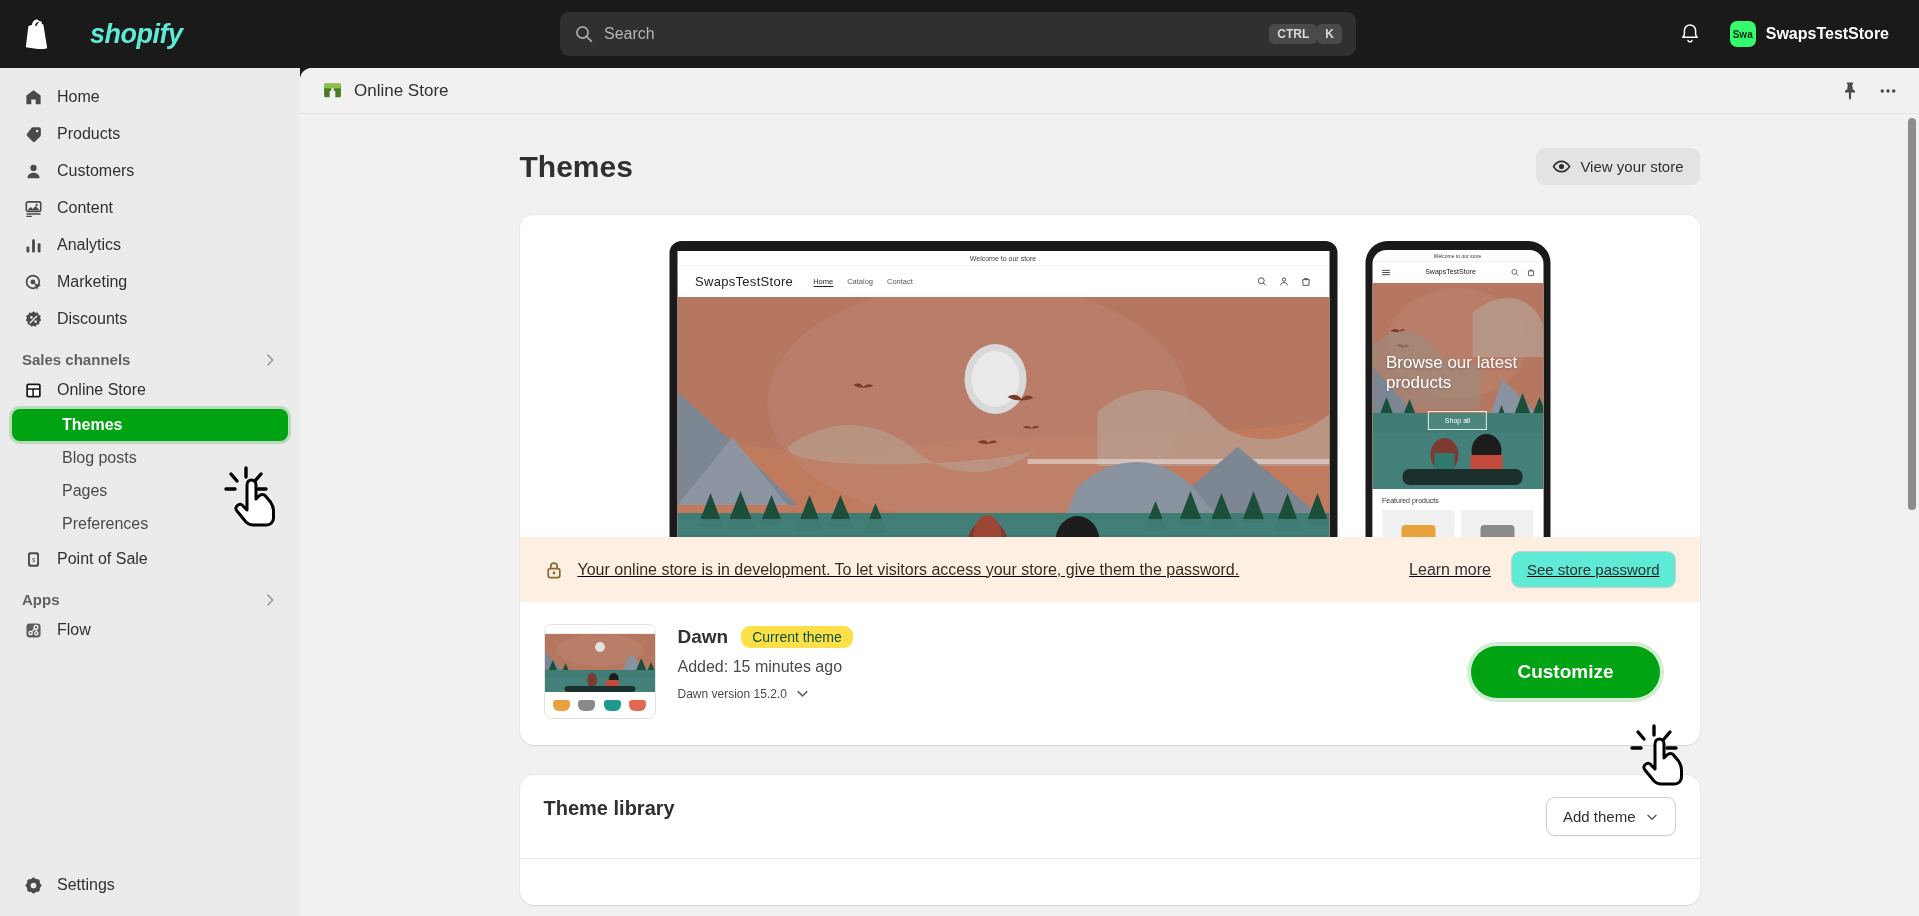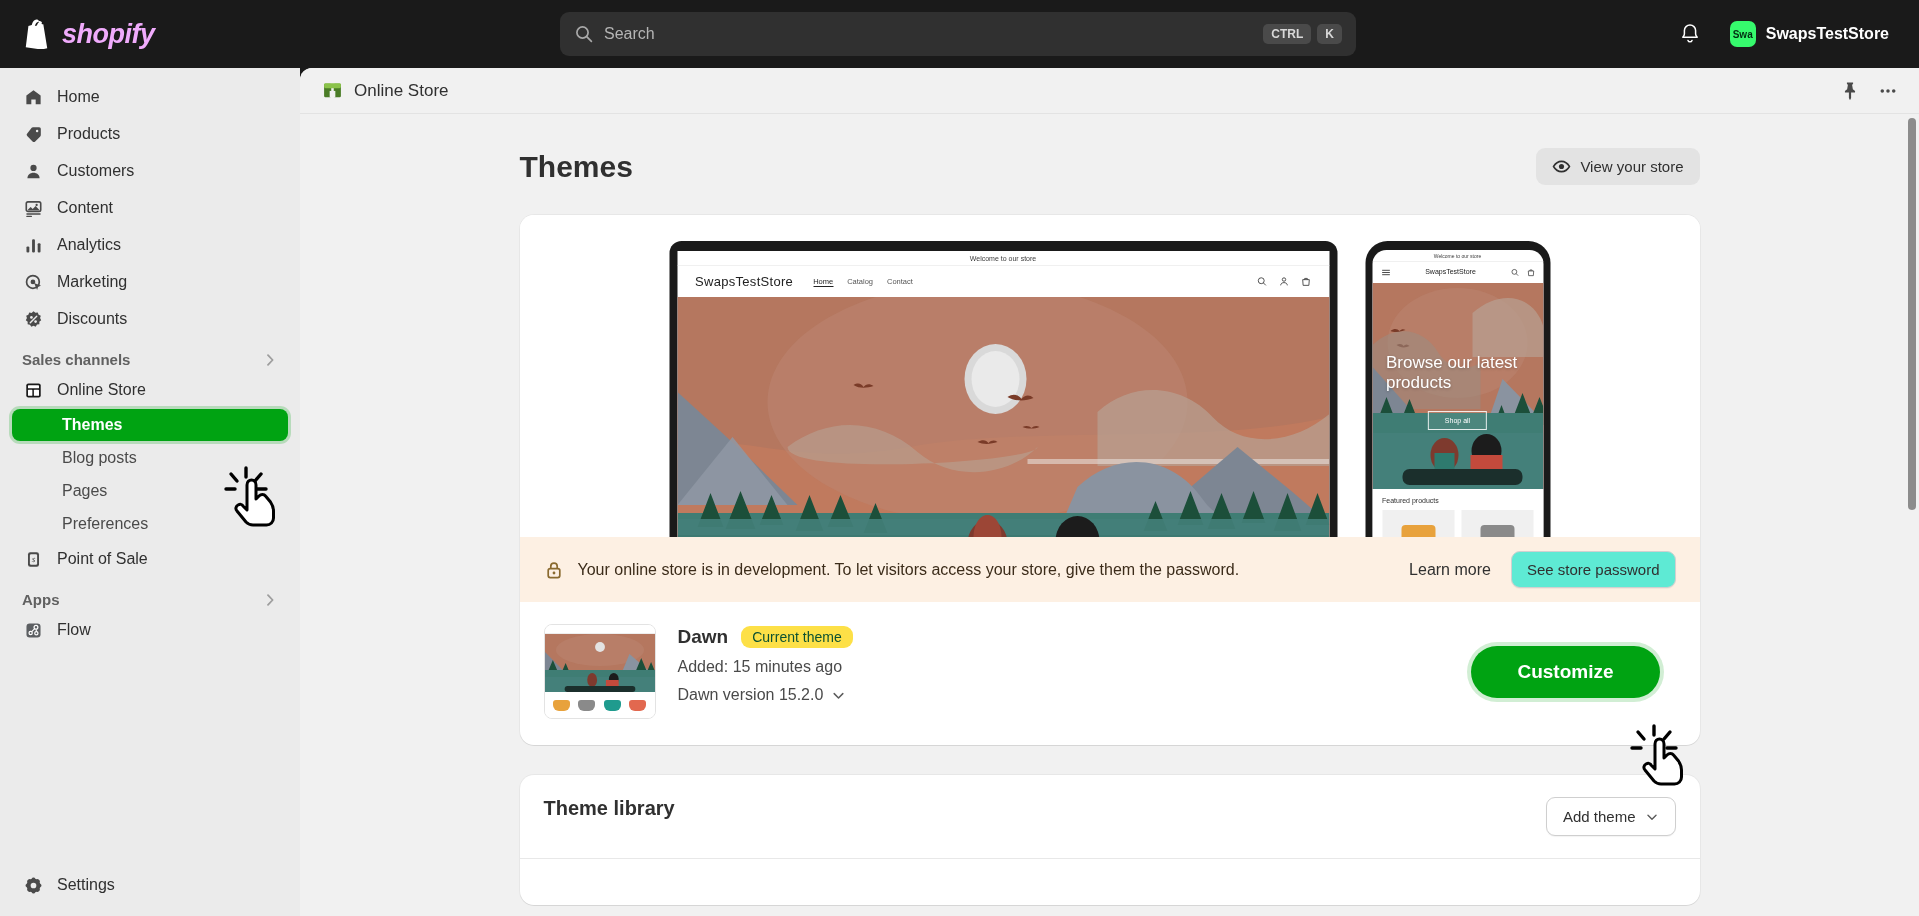--- a/index.html
+++ b/index.html
@@ -11,30 +11,30 @@
   }
   body { position: relative; }
 
   
   .topbar {
     position: absolute; top: 0; left: 0; width: 1919px; height: 68px;
     background: #1a1a1a; display: flex; align-items: center;
   }
   .logo-wrap { display: flex; align-items: center; gap: 10px; margin-left: 24px; }
   .logo-mark { width: 28px; height: 30px; }
-  .logo-text { color: #f0abfc; font-size: 27px; font-weight: 700; font-style: italic; letter-spacing: -0.5px; }
+  .logo-text { color: #5eead4; font-size: 27px; font-weight: 700; font-style: italic; letter-spacing: -0.5px; margin-left: 28px; }
 
   .searchbox {
     position: absolute; left: 560px; top: 12px; width: 796px; height: 44px;
     background: #303030; border-radius: 9px; display: flex; align-items: center;
     padding: 0 14px; cursor: text;
   }
   .searchbox .s-icon { width: 20px; height: 20px; flex: 0 0 20px; opacity: .75; }
   .search-ph { color: #b5b5b5; font-size: 16px; margin-left: 10px; flex: 1; }
-  .kbd-group { display: flex; gap: 6px; }
+  .kbd-group { display: flex; }
   .kbd {
     background: #4a4a4a; color: #d8d8d8; font-size: 12px; font-weight: 600;
     border-radius: 5px; padding: 4px 8px; line-height: 1;
   }
 
   .top-right { position: absolute; right: 20px; top: 0; height: 68px; display: flex; align-items: center; gap: 18px; }
   .bell { width: 24px; height: 24px; }
   .store-chip { display: flex; align-items: center; gap: 10px; padding: 5px 10px; border-radius: 8px; cursor: pointer; }
   .avatar {
     width: 26px; height: 26px; border-radius: 7px; background: #36fa6d;
@@ -153,21 +153,21 @@
   }
   .feat-wrap { padding: 8px 10px 0 10px; background: #fff; }
   .feat-title { font-size: 7px; color: #303030; margin-bottom: 6px; }
   .feat-row { display: flex; gap: 7px; }
   .feat-cell { flex: 1; height: 54px; background: #f0f0f0; display: flex; align-items: center; justify-content: center; }
   .shirt { width: 34px; height: 24px; border-radius: 4px 4px 8px 8px; }
 
   
   .dev-banner {
     display: flex; align-items: center; gap: 14px;
-    background: #fdf0e3; padding: 14px 24px;
+    background: #fdf0e3; padding: 14px 24px; text-decoration: underline;
   }
   .dev-txt { font-size: 16px; color: #3c2c1a; }
   .dev-right { margin-left: auto; display: flex; align-items: center; gap: 20px; }
   .dev-link { font-size: 16px; color: #303030; text-decoration: none; cursor: pointer; }
   .btn-white {
     background: #5eead4; border: 1px solid #d0d0d0; border-radius: 9px;
     padding: 9px 15px; font-size: 15px; color: #303030; cursor: pointer;
     font-family: inherit; box-shadow: 0 1px 1px rgba(0,0,0,.05);
   }
 
@@ -184,21 +184,21 @@
 
   .theme-meta { padding-top: 2px; }
   .theme-name-row { display: flex; align-items: center; gap: 13px; }
   .theme-name { font-size: 19px; font-weight: 700; color: #303030; }
   .badge {
     background: #fde047; color: #0c5132; font-size: 14px;
     padding: 3px 11px; border-radius: 9px; white-space: nowrap;
   }
   .theme-sub { font-size: 16px; color: #4a4a4a; margin-top: 10px; }
   .ver-row { display: flex; align-items: center; gap: 8px; margin-top: 10px; cursor: pointer; }
-  .ver-txt { font-size: 16px; color: #4a4a4a; }
+  .ver-txt { font-size: 12px; color: #4a4a4a; }
 
   .btn-primary {
     margin-left: auto; align-self: center;
     background: #00a312; color: #fff; border: none; border-radius: 26px;
     padding: 15px 46px; font-size: 19px; font-weight: 700; cursor: pointer;
     font-family: inherit; box-shadow: 0 0 0 4px rgba(0,163,18,.18);
   }
 
   
   .lib-head {

